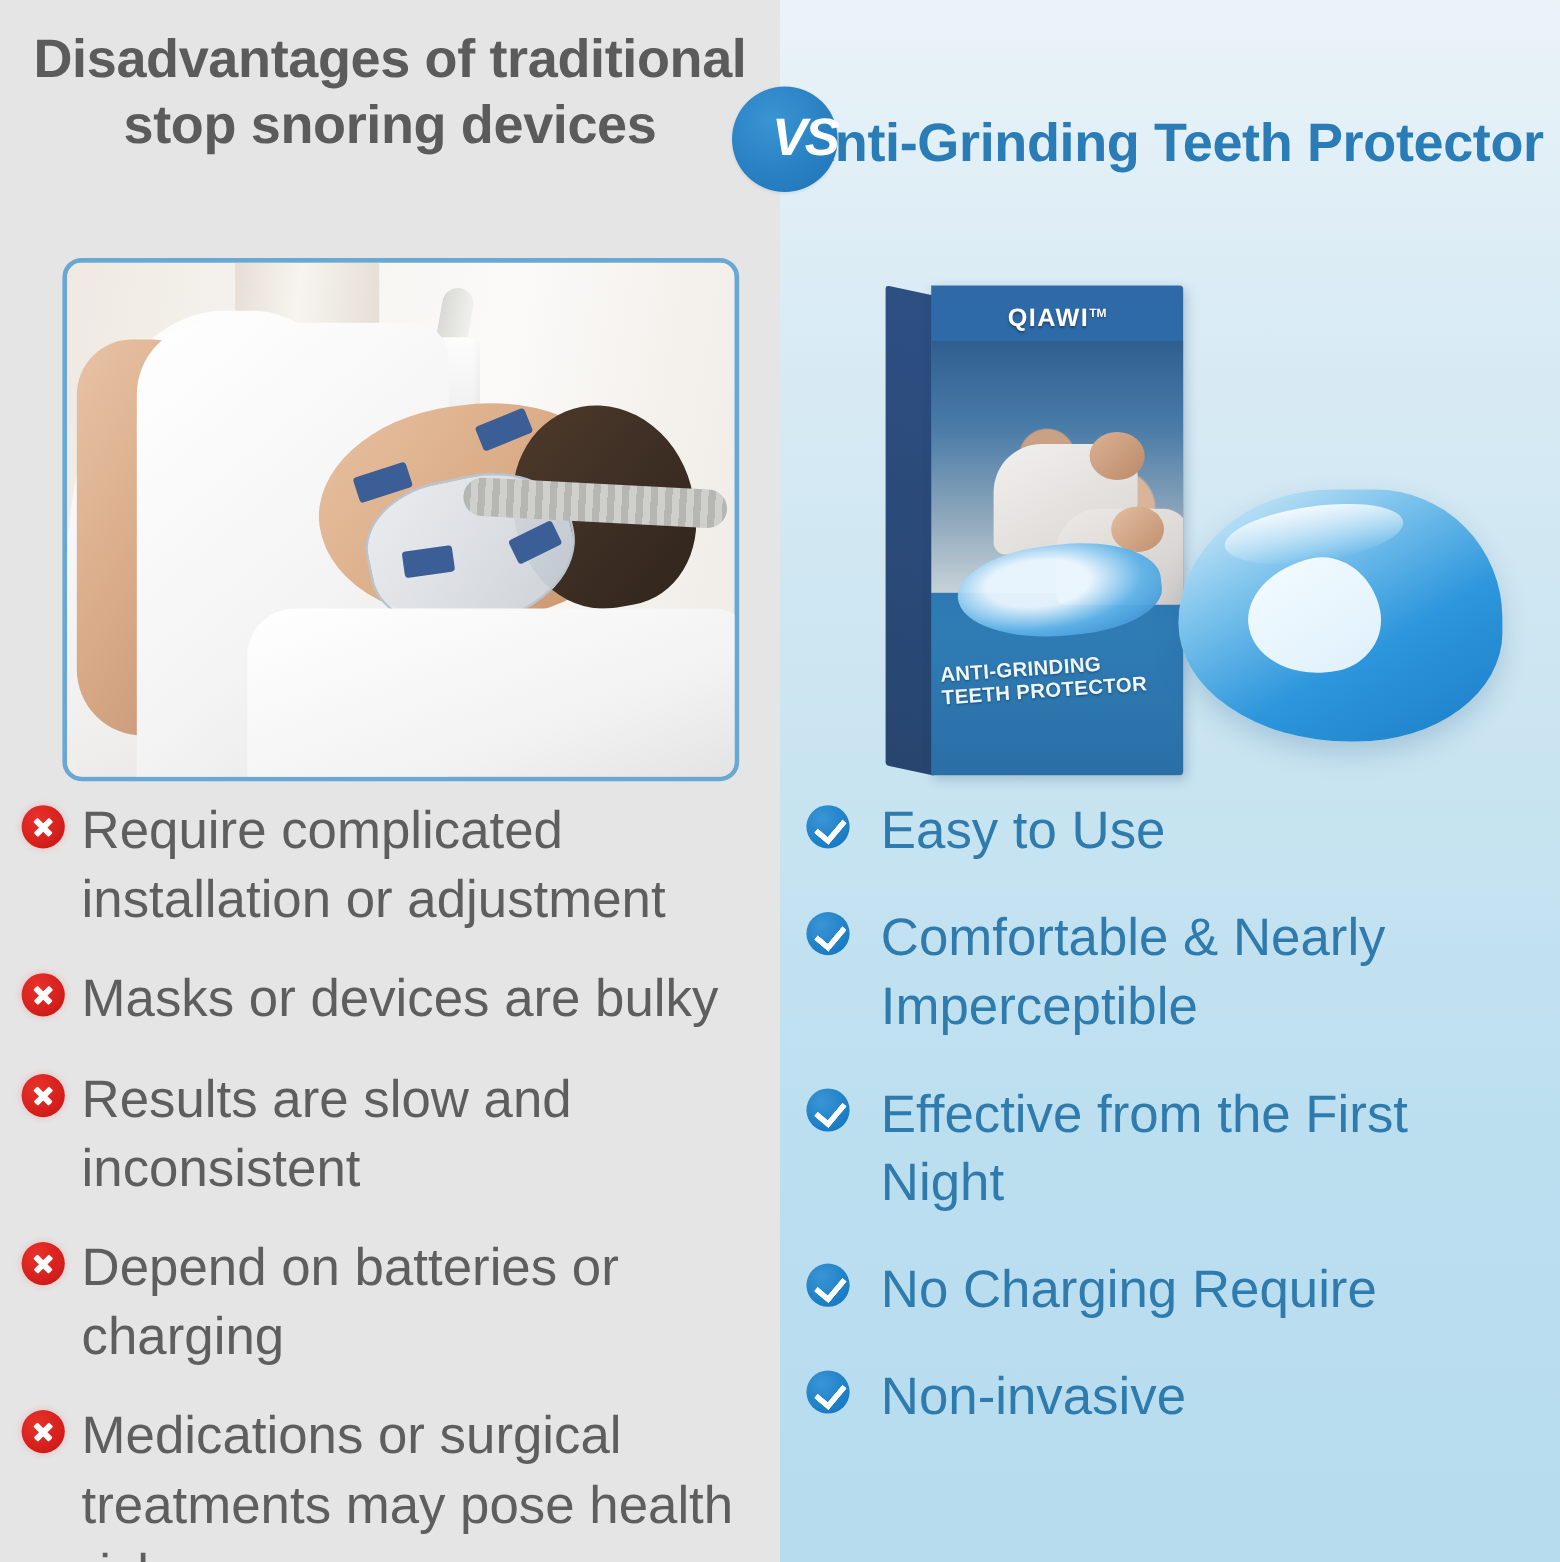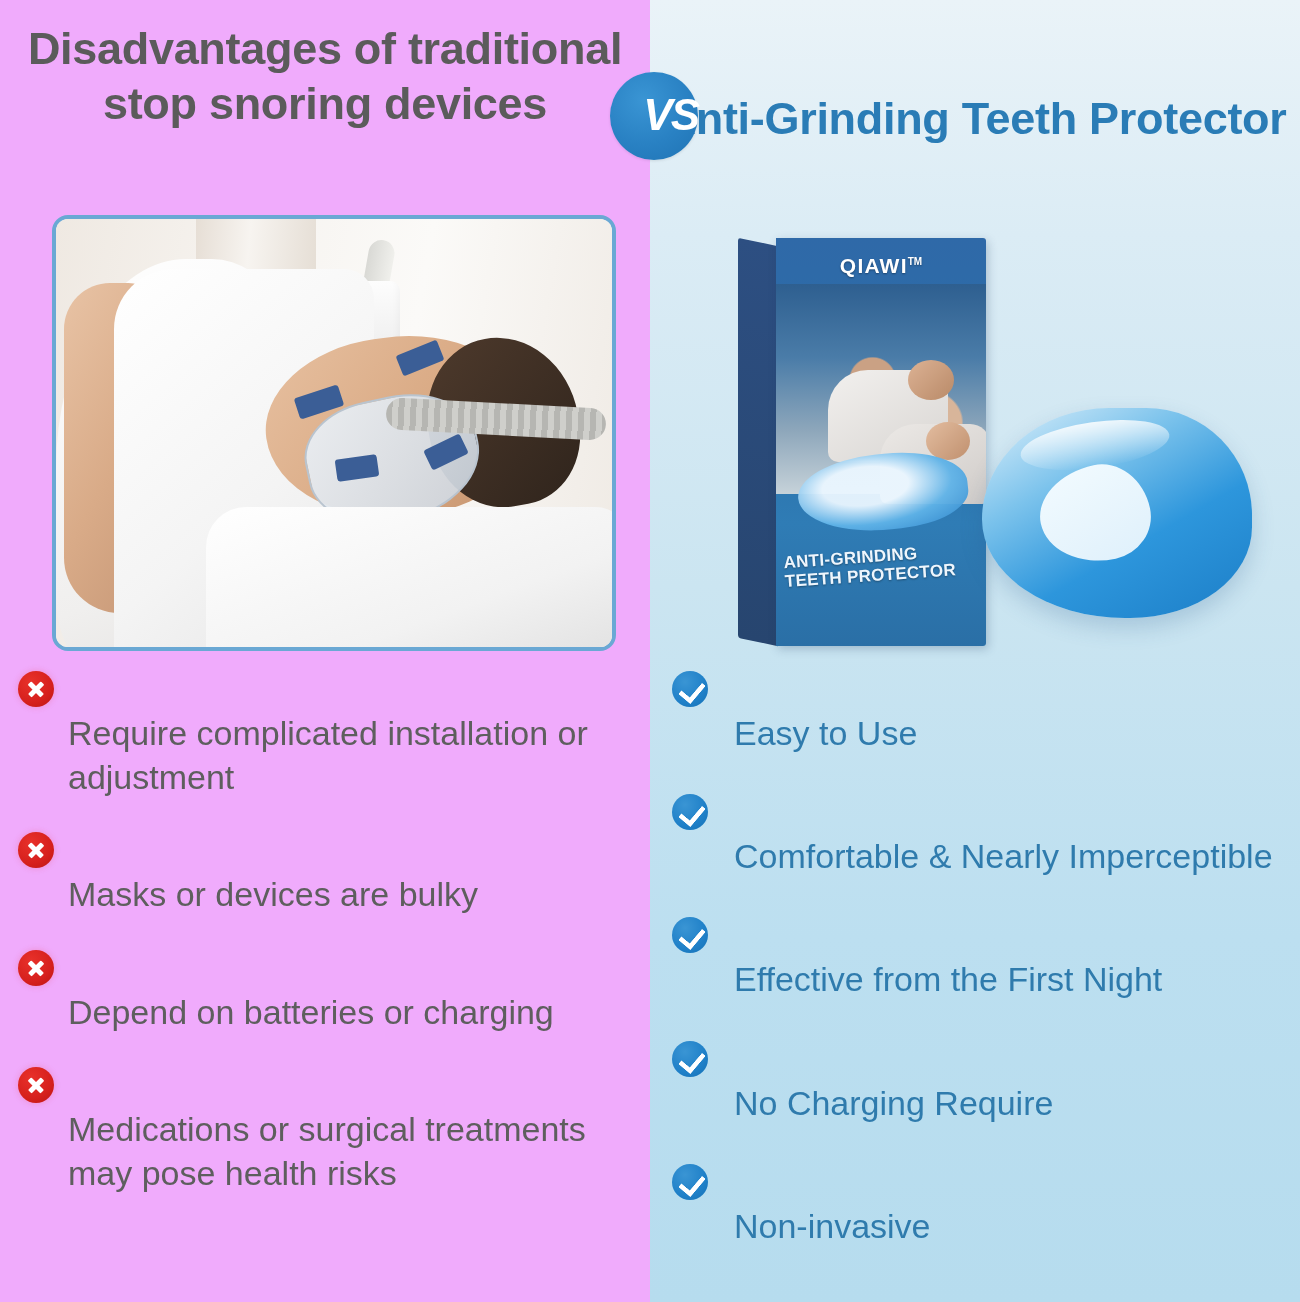--- a/index.html
+++ b/index.html
@@ -20,21 +20,21 @@
   }
 
   
   .panel {
     position: relative;
     width: 650px;
     height: 1302px;
     box-sizing: border-box;
   }
   .panel-left {
-    background: #f0abfc;
+    background: #e5e5e5;
   }
   .panel-right {
     background: linear-gradient(180deg, #eaf3f8 0%, #dbecf5 18%, #cbe5f1 45%, #bcdff0 72%, #b6dcee 100%);
   }
 
   
   .title-left {
     position: absolute;
     top: 22px;
     left: 0;
@@ -277,24 +277,23 @@
   }
   .list-left { top: 664px; }
   .list-right { top: 664px; left: 22px; width: 616px; }
 
   .item {
     display: flex;
     align-items: flex-start;
     margin-bottom: 26px;
   }
   .item .label {
-    font-size: 34px;
+    font-size: 44px;
     line-height: 1.30;
     margin-left: 14px;
-    margin-top: 47px;
   }
   .list-left .item .label { color: #5e5e5e; }
   .list-right .item .label { color: #2f7bad; }
   .list-right .item { margin-bottom: 32px; gap: 12px; }
 
   
   .ic {
     flex: 0 0 auto;
     width: 36px;
     height: 36px;
@@ -369,20 +368,24 @@
       <div class="item">
         <span class="ic ic-x"></span>
         <span class="label">Require complicated installation or adjustment</span>
       </div>
       <div class="item">
         <span class="ic ic-x"></span>
         <span class="label">Masks or devices are bulky</span>
       </div>
       <div class="item">
         <span class="ic ic-x"></span>
+        <span class="label">Results are slow and inconsistent</span>
+      </div>
+      <div class="item">
+        <span class="ic ic-x"></span>
         <span class="label">Depend on batteries or charging</span>
       </div>
       <div class="item">
         <span class="ic ic-x"></span>
         <span class="label">Medications or surgical treatments may pose health risks</span>
       </div>
     </div>
   </div>
 
   <div class="panel panel-right">

